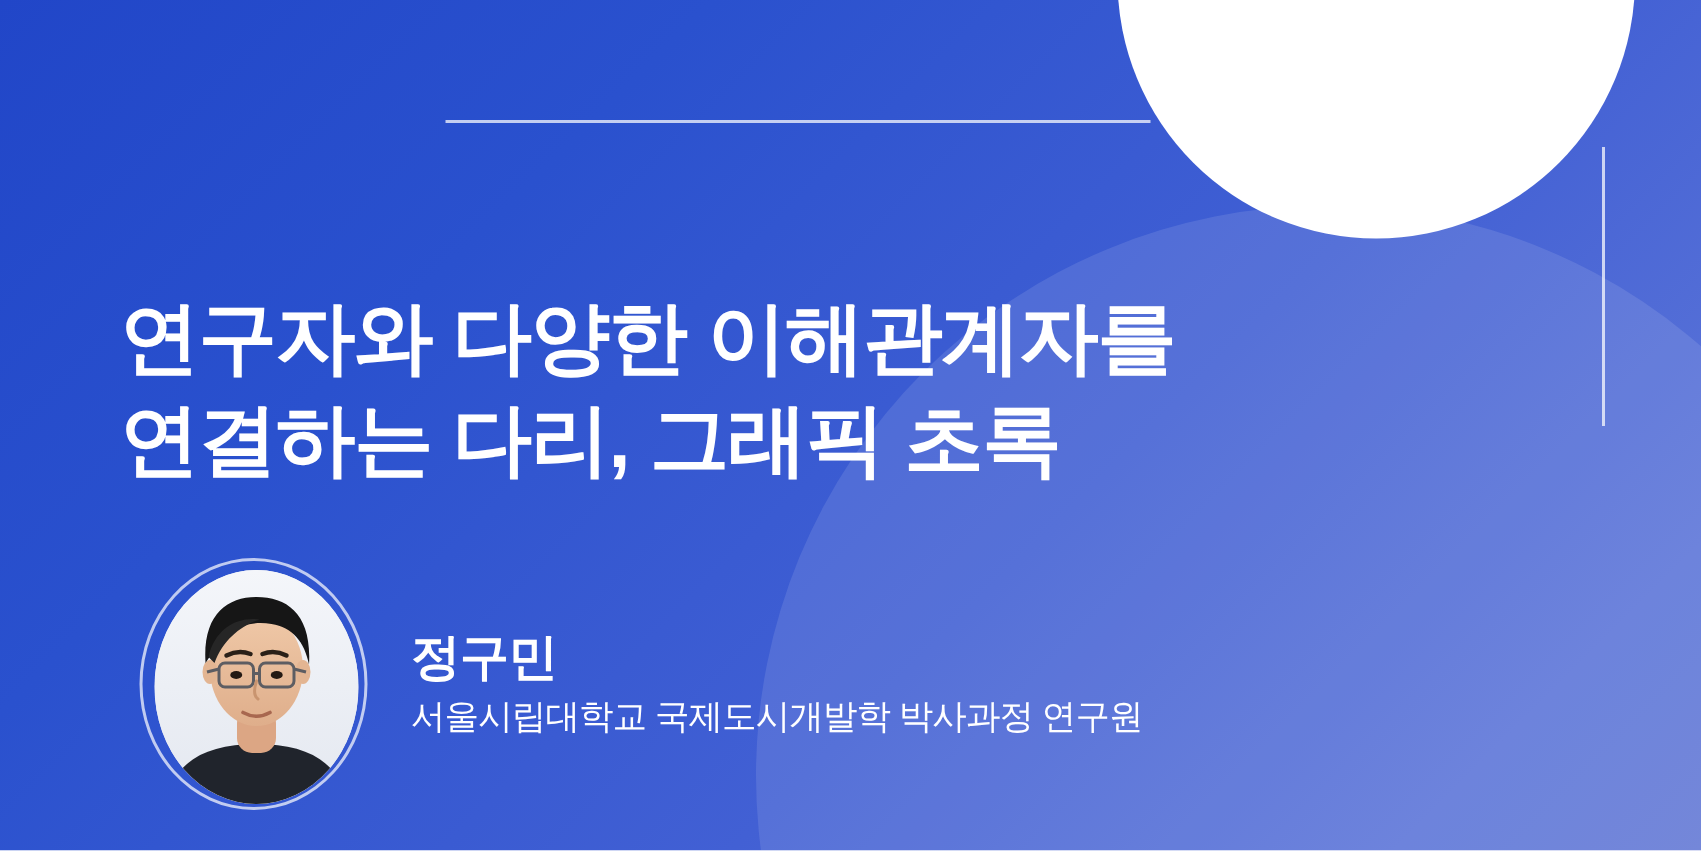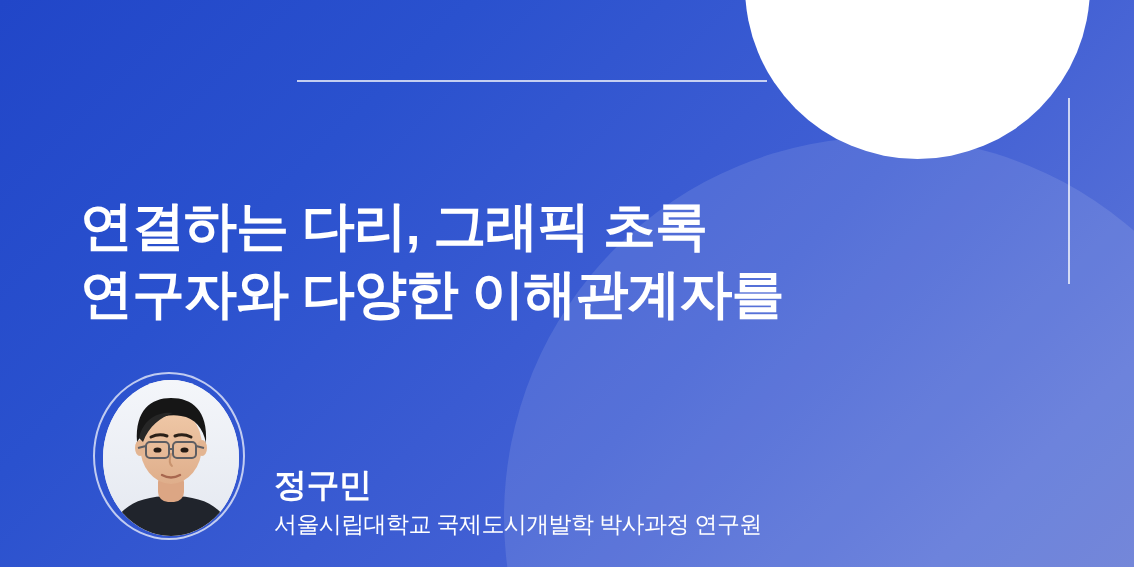--- a/index.html
+++ b/index.html
@@ -125,21 +125,21 @@
     letter-spacing: -1px;
     white-space: nowrap;
   }
 
   
   .author {
     position: absolute;
     left: 93px;
     top: 372px;
     display: flex;
-    align-items: flex-end;
+    align-items: center;
   }
   .avatar-ring {
     position: relative;
     width: 152px;
     height: 168px;
     border-radius: 50%;
     border: 2px solid rgba(255,255,255,0.70);
     box-sizing: border-box;
     flex: none;
     overflow: hidden;
@@ -180,22 +180,22 @@
 <div id="banner">
 
   <div class="deco-circle-bottom-right"></div>
   <div class="deco-hline"></div>
   <div class="deco-vline"></div>
   <div class="deco-circle-white"></div>
 
 
 
   <div class="headline">
+    <div>연구자와 다양한 이해관계자를</div>
     <div>연결하는 다리, 그래픽 초록</div>
-    <div>연구자와 다양한 이해관계자를</div>
   </div>
 
   <div class="author">
     <div class="avatar-ring">
       <div class="avatar-photo">
         <svg width="136" height="156" viewBox="0 0 136 156" aria-hidden="true">
           <defs>
             <linearGradient id="bgg" x1="0" y1="0" x2="0" y2="1">
               <stop offset="0" stop-color="#f4f6fa"></stop>
               <stop offset="1" stop-color="#e4e8f0"></stop>

